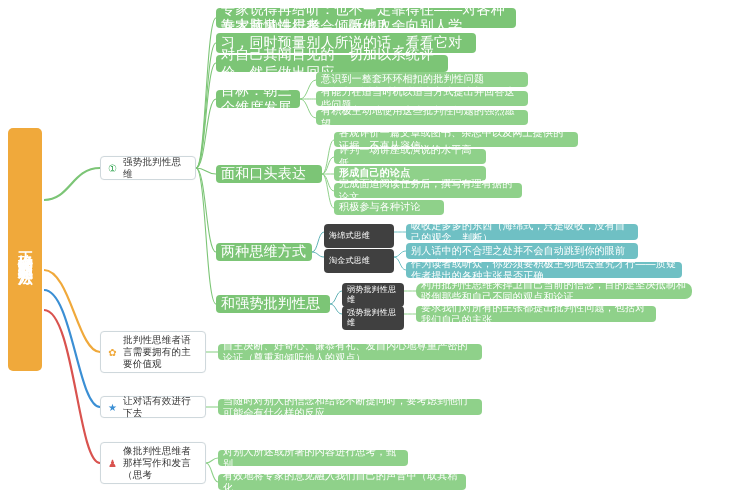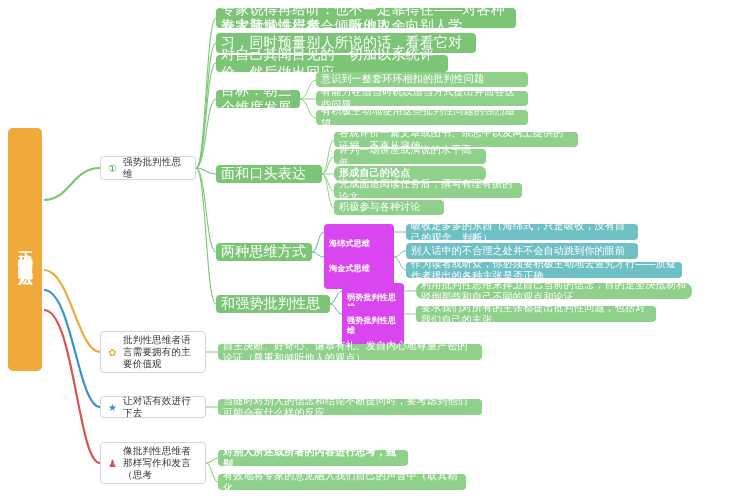--- a/index.html
+++ b/index.html
@@ -84,39 +84,37 @@
   
   .l2 {
     background: #7cc576;
     color: #ffffff;
     font-size: 14px;
     padding: 3px 5px;
     justify-content: flex-start;
   }
   
   .l3 {
-    background: #d946ef;
+    background: #404040;
     color: #ffffff;
     font-size: 8px;
-    padding: 20px 5px;
-    font-weight: bold;
+    padding: 12px 5px;
   }
   
   .leaf {
     background: #8fd18a;
     color: #ffffff;
     font-size: 10px;
     padding: 2px 5px;
   }
   .leaf.teal {
     background: #6fc0c4;
   }
   .leaf.bold {
     font-weight: bold;
-    border-radius: 6px;
   }
 </style>
 </head>
 <body>
 
 <div id="canvas">
 
   <svg class="links" viewBox="0 0 733 500">
 
     <path d="M44,200 C70,200 72,168 100,168" stroke="#7cc576" stroke-width="2.2" fill="none"></path>
@@ -209,16 +207,16 @@
   <div class="node l1" style="left:100px; top:396px; width:106px; height:22px;">
     <span class="badge badge-blue">★</span>
     <span>让对话有效进行下去</span>
   </div>
   <div class="node leaf" style="left:218px; top:399px; width:264px; height:16px;">当随时对别人的信念和结论不断提问时，要考虑到他们可能会有什么样的反应</div>
 
   <div class="node l1" style="left:100px; top:442px; width:106px; height:42px;">
     <span class="badge badge-red">♟</span>
     <span>像批判性思维者那样写作和发言（思考</span>
   </div>
-  <div class="node leaf" style="left:218px; top:450px; width:190px; height:16px;font-weight:bold;">对别人所述或所著的内容进行思考，甄别</div>
+  <div class="node leaf" style="left:218px; top:450px; width:190px; height:16px;">对别人所述或所著的内容进行思考，甄别</div>
   <div class="node leaf" style="left:218px; top:474px; width:248px; height:16px;">有效地将专家的意见融入我们自己的声音中（取其精化</div>
 
 </div>
 
 </body></html>

